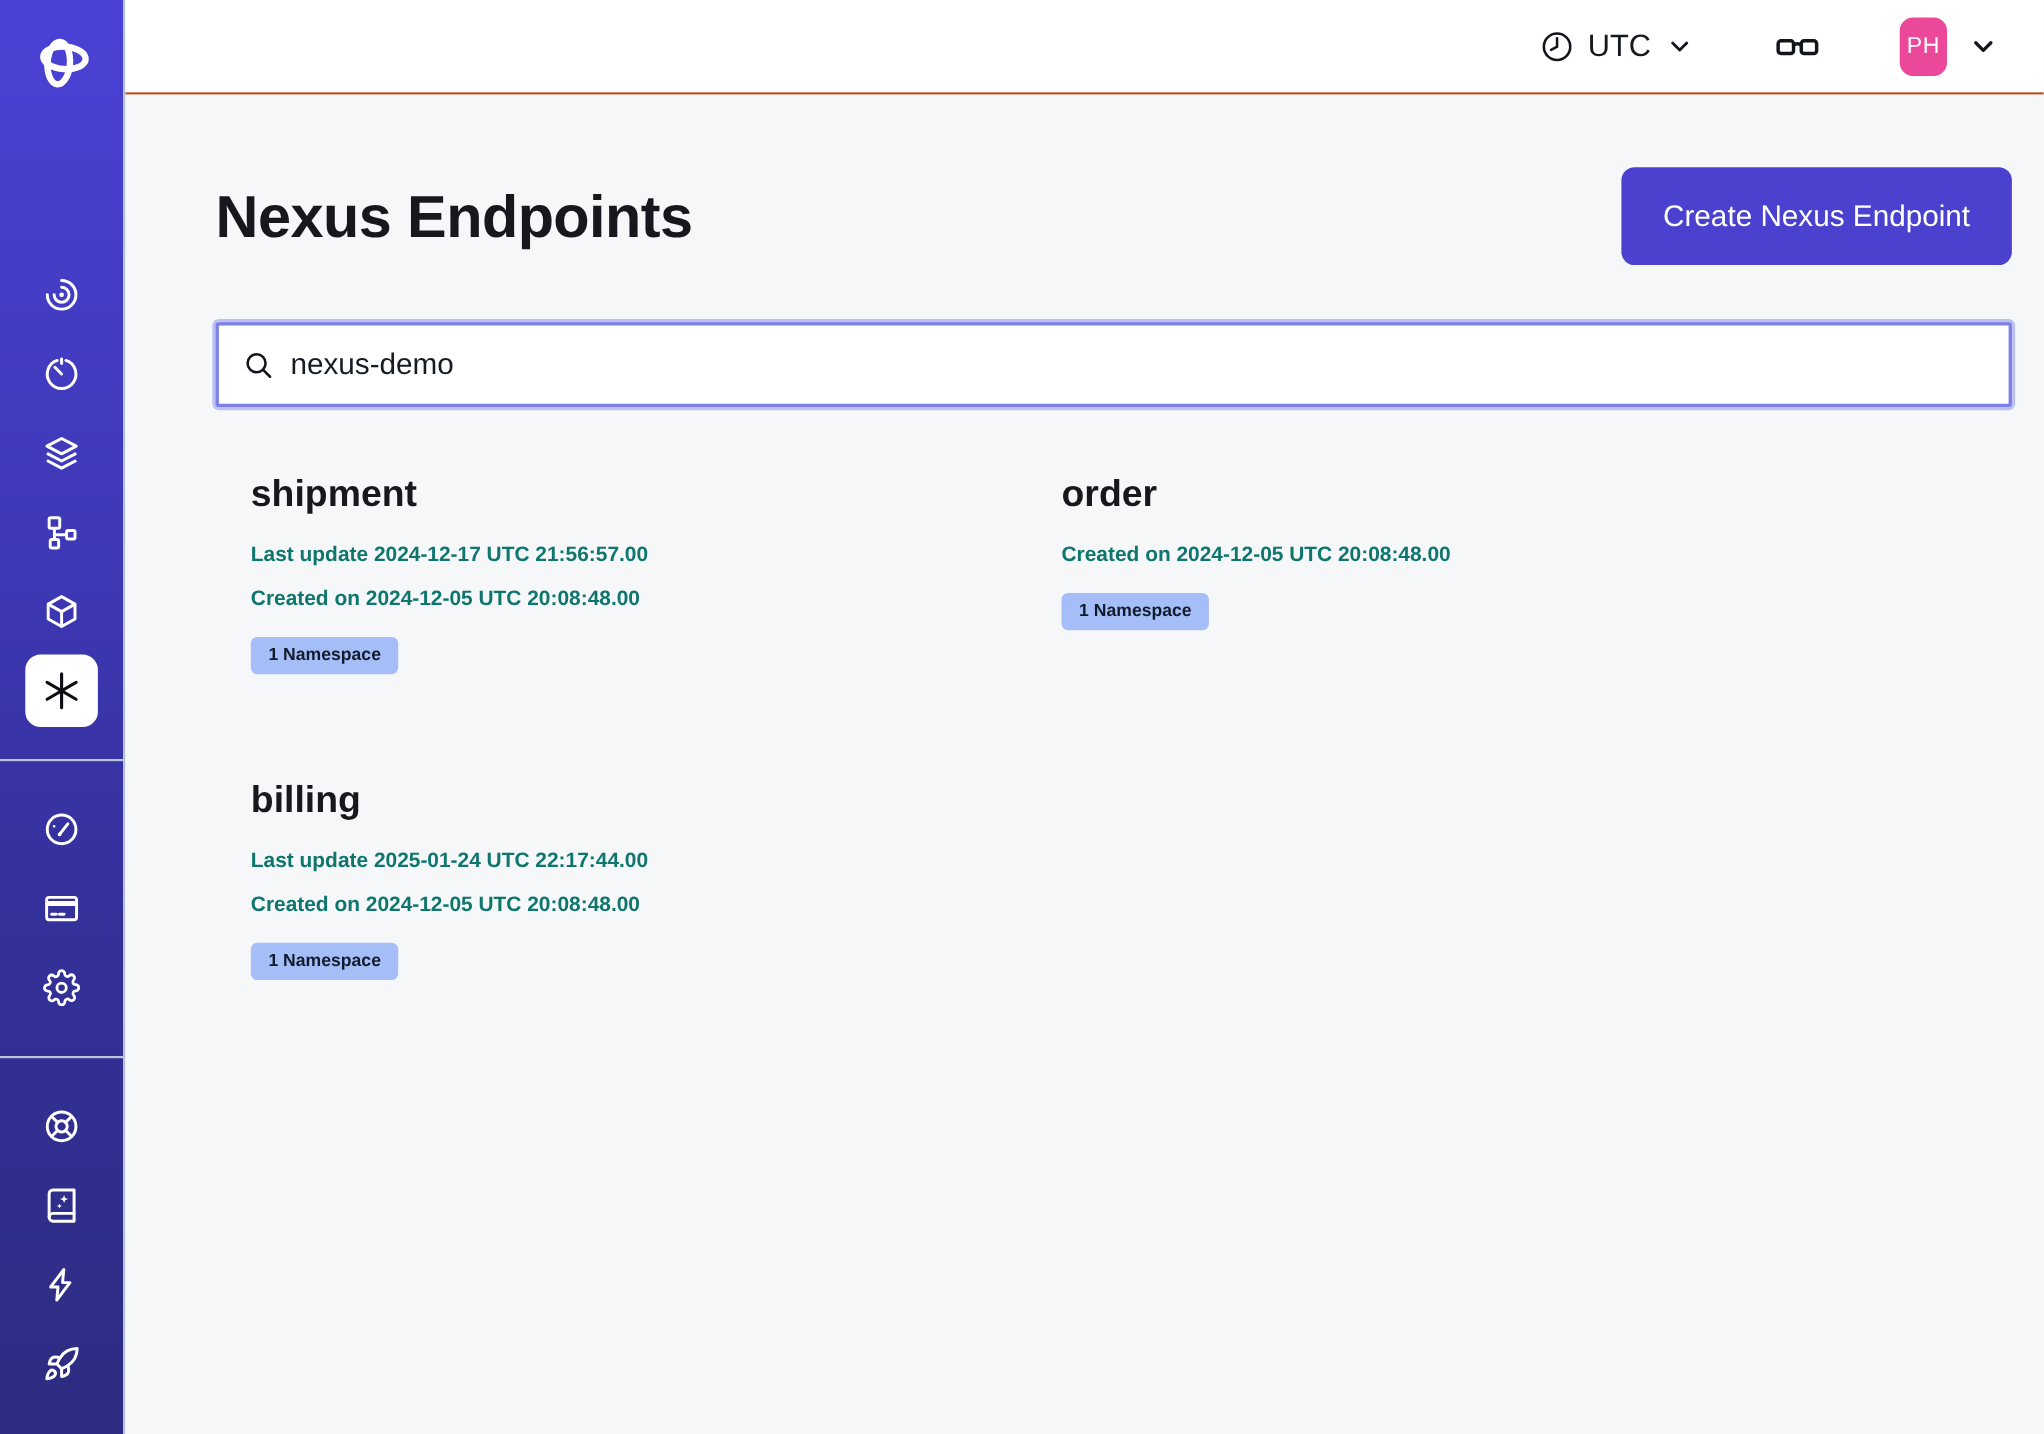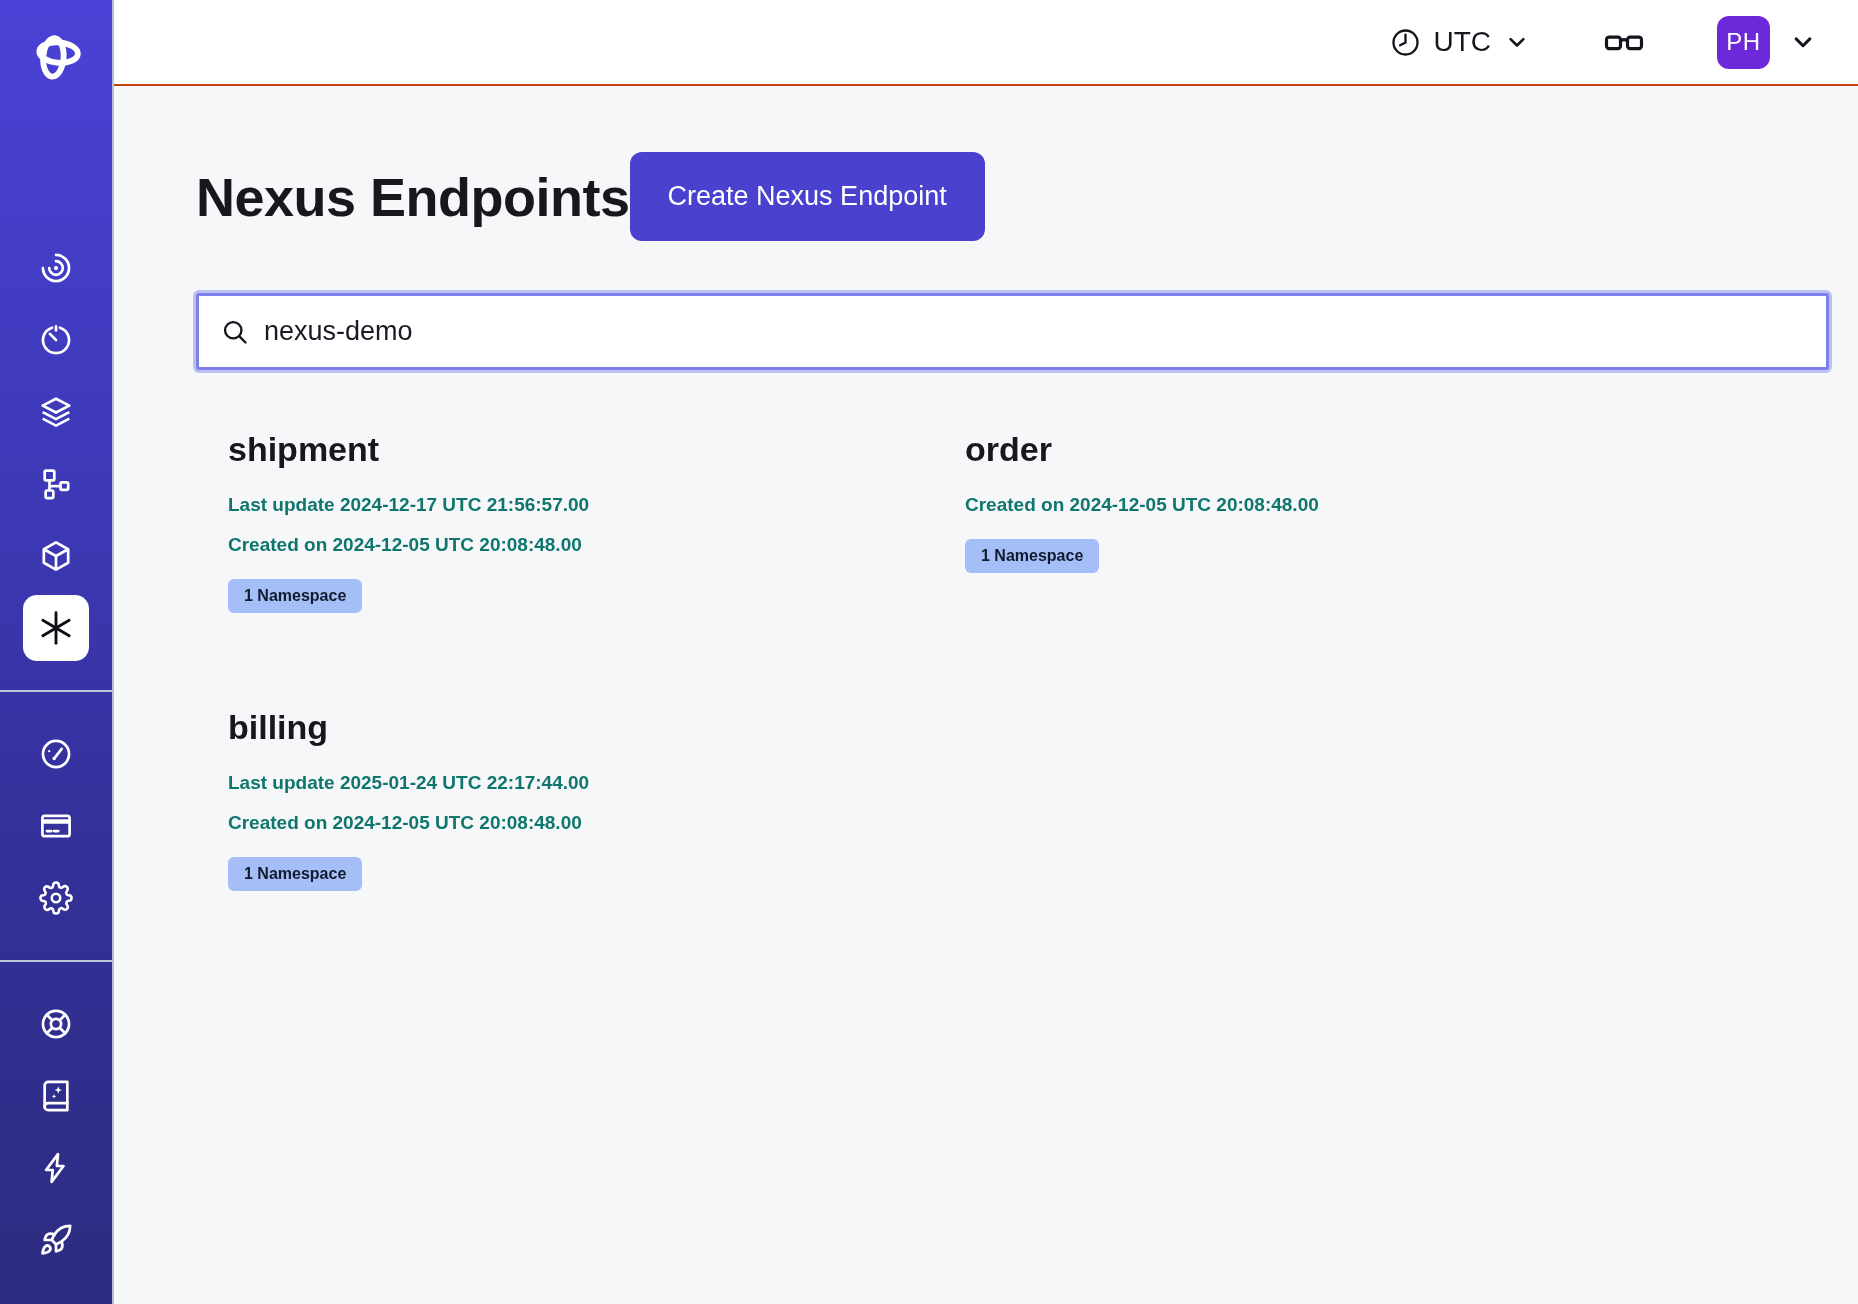--- a/index.html
+++ b/index.html
@@ -36,28 +36,28 @@
   .topbar {
     height:86px; flex:0 0 86px; background:#ffffff; border-bottom:2px solid #c2410c;
     display:flex; align-items:center; justify-content:flex-end; padding-right:40px;
   }
   .tz-group { display:flex; align-items:center; gap:12px; background:none; border:none; cursor:pointer; }
   .tz-label { font-size:28px; color:#14181f; }
   .icon-btn { background:none; border:none; cursor:pointer; display:flex; align-items:center; }
   .glasses-btn { margin-left:72px; }
   .user-group { display:flex; align-items:center; margin-left:72px; background:none; border:none; cursor:pointer; }
   .avatar {
-    width:53px; height:53px; border-radius:12px; background:#6d28d9;
-    color:#fff; font-size:24px; display:flex; align-items:center; justify-content:center; letter-spacing:.5px;
+    width:43px; height:53px; border-radius:12px; background:#ec4899;
+    color:#fff; font-size:21px; display:flex; align-items:center; justify-content:center; letter-spacing:.5px;
   }
   .user-group svg { margin-left:18px; }
 
   
   .main { flex:1; background:#f6f7f9; padding:0 29px 0 82px; overflow:hidden; }
-  .page-header { margin-top:66px; display:flex; align-items:center; justify-content:flex-start; }
+  .page-header { margin-top:66px; display:flex; align-items:center; justify-content:space-between; }
   h1 { font-size:54px; font-weight:700; letter-spacing:-0.5px; color:#16181d; }
   .create-btn {
     background:#4a41cf; color:#ffffff; border:none; border-radius:12px; cursor:pointer;
     font-family:"Liberation Sans", sans-serif; font-size:27px; height:89px; padding:0 38px;
   }
   .search-box {
     margin-top:52px; height:77px; background:#ffffff; border:3px solid #7d80e8; border-radius:3px;
     box-shadow:0 0 0 3px #bcc0f2;
     display:flex; align-items:center; padding:0 22px;
   }

